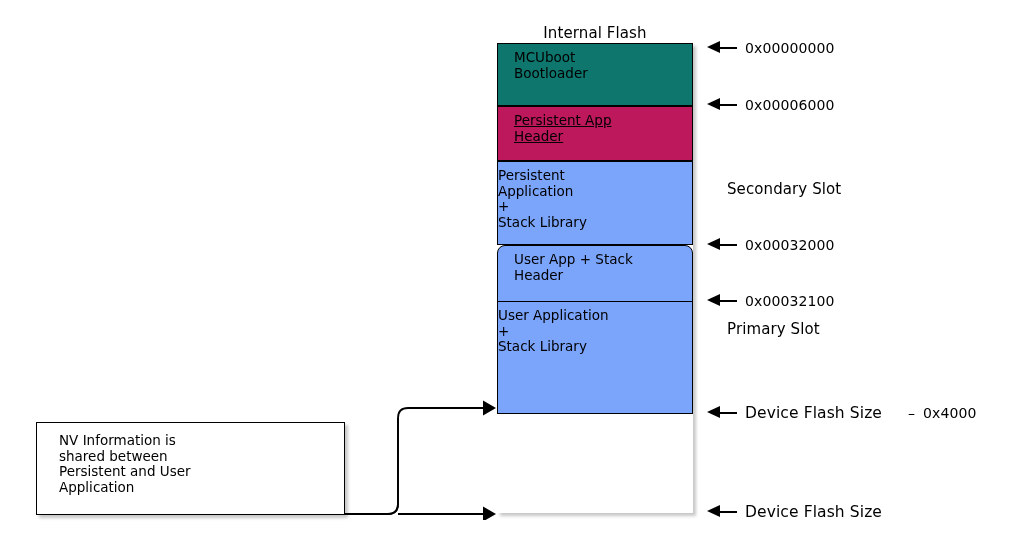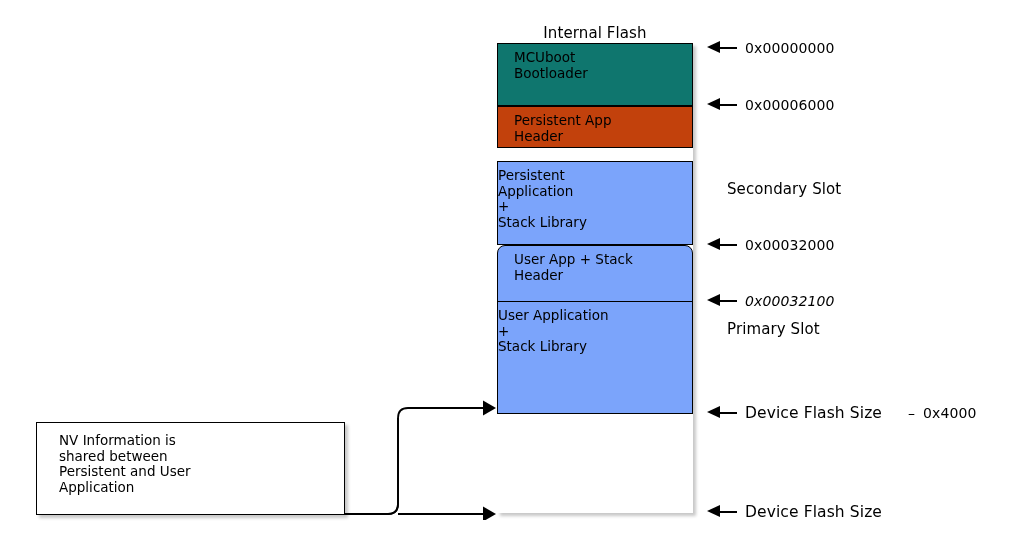--- a/index.html
+++ b/index.html
@@ -158,21 +158,21 @@
 
   <div class="flash-title">Internal Flash</div>
 
   <div class="flash-column">
 
     <div class="flash-block" id="blk-0" style="top:0px;height:63px;background:#0f766e;">
       <span class="blk-text">MCUboot
 Bootloader</span>
     </div>
 
-    <div class="flash-block" id="blk-1" style="top:63px;height:42px;background:#c2410c;">
+    <div class="flash-block" id="blk-1" style="top:63px;height:55px;background:#be185d;text-decoration:underline;">
       <span class="blk-text">Persistent App
 Header</span>
     </div>
 
     <div class="flash-block blk-center" id="blk-2" style="top:118px;height:84px;background:#7ba4fb;">
       <span class="blk-text">Persistent
 Application
 +
 Stack Library</span>
     </div>
@@ -199,21 +199,21 @@
   <div class="addr-row" style="left:707px;top:97px;">
     <span class="arrow-left"></span>
     <span class="addr-text">0x00006000</span>
   </div>
 
   <div class="addr-row" style="left:707px;top:237px;">
     <span class="arrow-left"></span>
     <span class="addr-text">0x00032000</span>
   </div>
 
-  <div class="addr-row" style="left:707px;top:293px;font-style:italic;">
+  <div class="addr-row" style="left:707px;top:293px;">
     <span class="arrow-left"></span>
     <span class="addr-text">0x00032100</span>
   </div>
 
   <div class="addr-row" style="left:707px;top:404px;">
     <span class="arrow-left"></span>
     <span class="addr-text big">Device Flash Size</span>
     <span class="addr-dash">–</span>
     <span class="addr-text" style="margin-left:0;">0x4000</span>
   </div>

